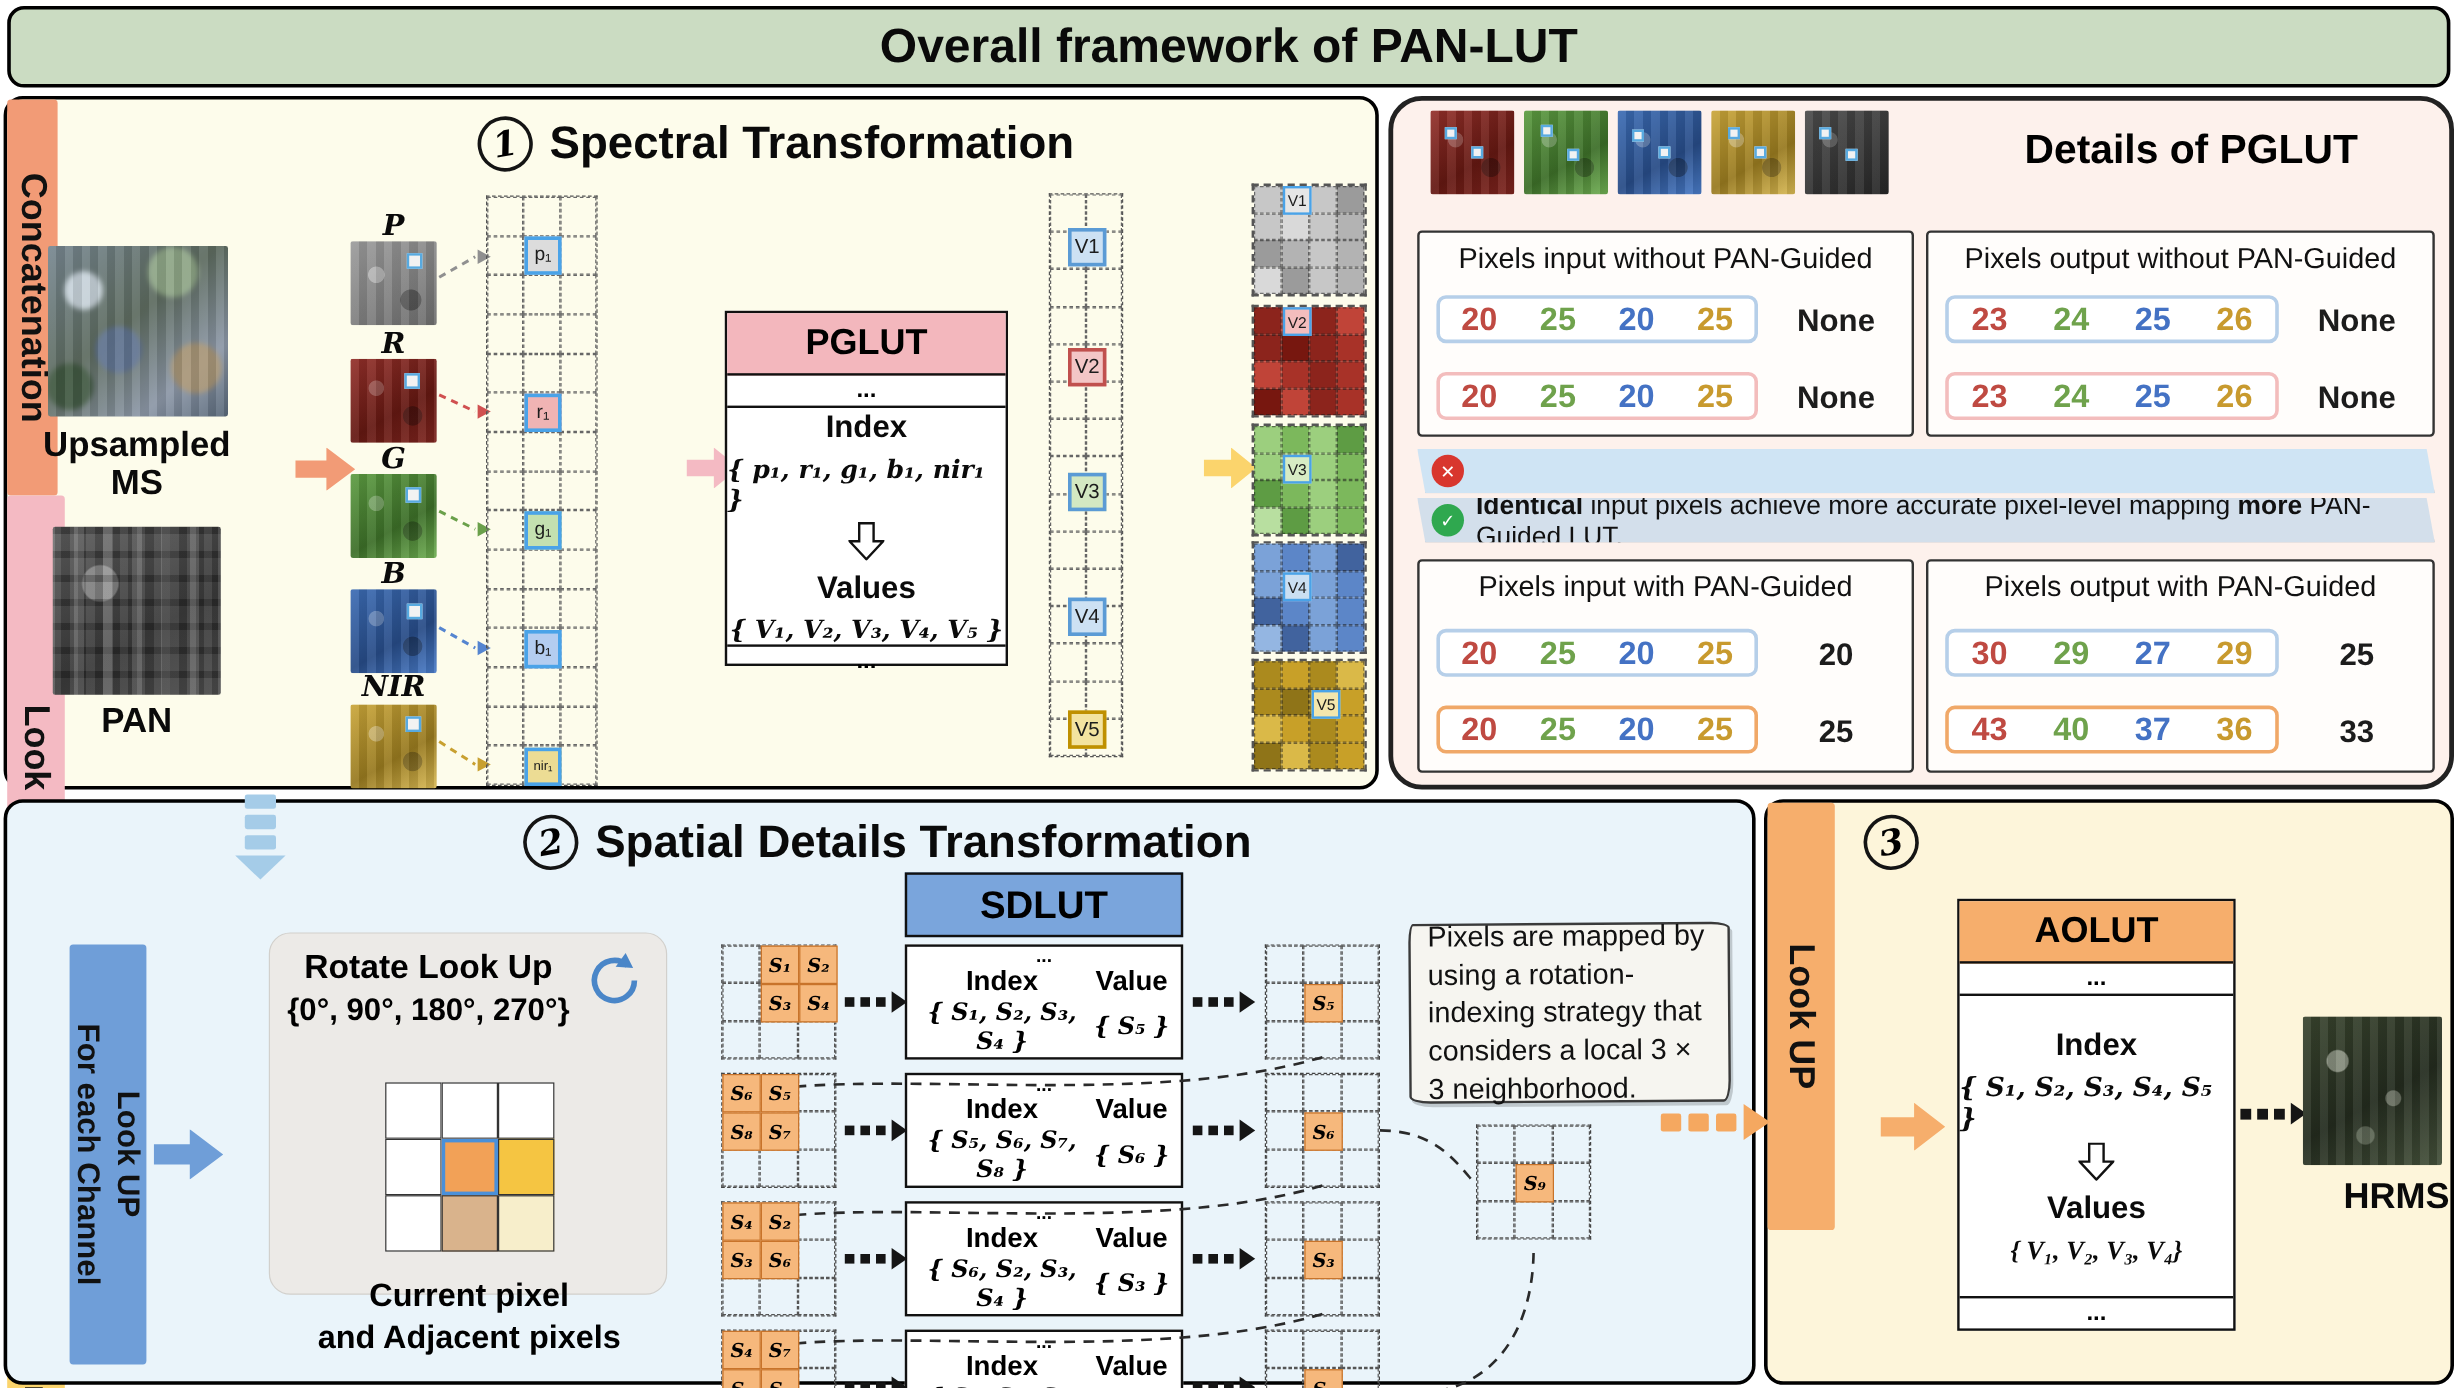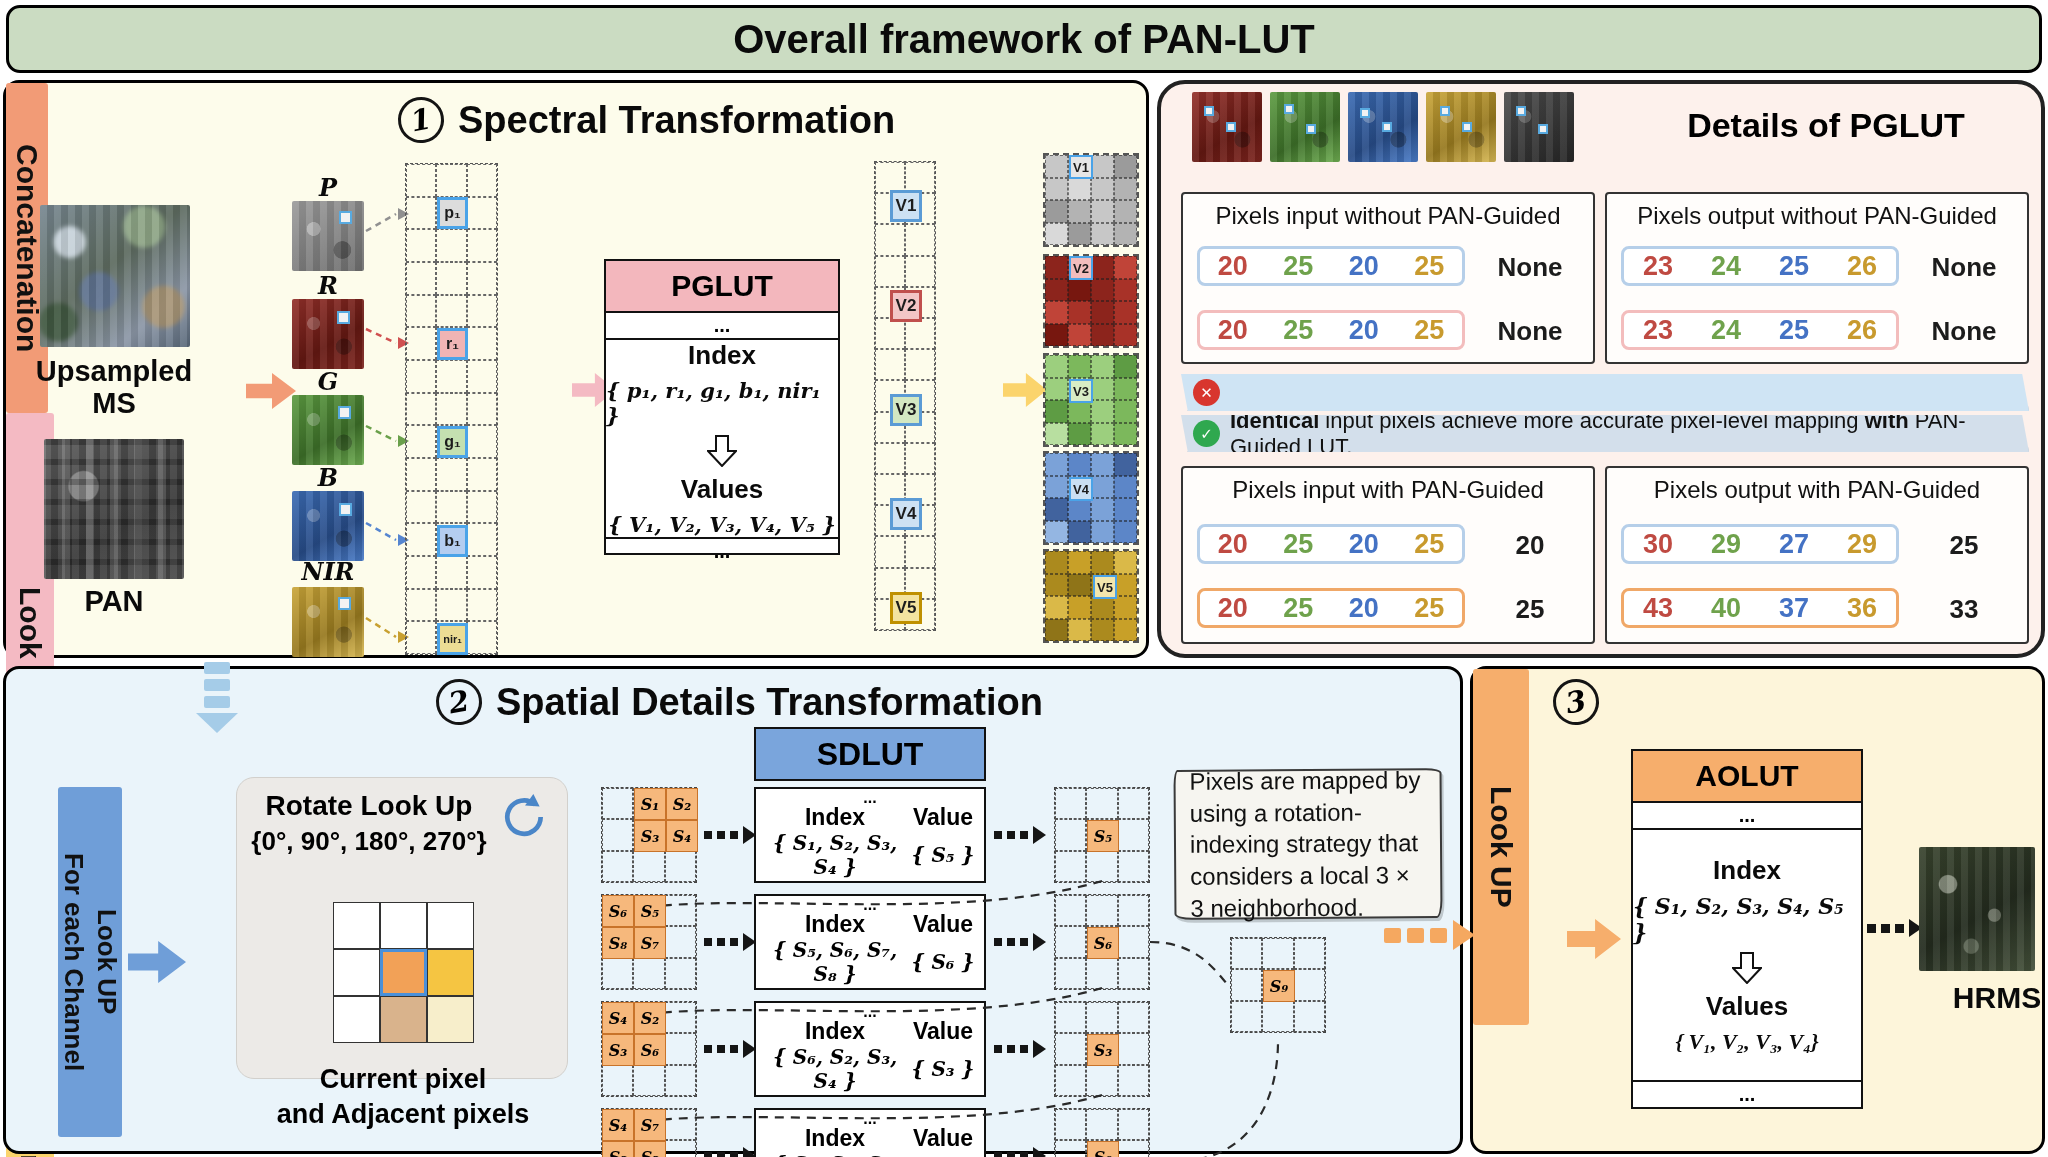--- a/index.html
+++ b/index.html
@@ -38,21 +38,21 @@
   .ch-b{background:radial-gradient(circle at 30% 35%,rgba(255,255,255,.25) 0 9%,transparent 10%),radial-gradient(circle at 72% 68%,rgba(0,0,0,.3) 0 11%,transparent 12%),linear-gradient(150deg,#3c6cb4,#274b86 60%,#4a7cc8)}
   .ch-nir{background:radial-gradient(circle at 30% 35%,rgba(255,255,255,.3) 0 9%,transparent 10%),radial-gradient(circle at 72% 68%,rgba(0,0,0,.25) 0 11%,transparent 12%),linear-gradient(150deg,#caa63a,#97791f 60%,#d8b954)}
   .ch-k{background:radial-gradient(circle at 30% 35%,rgba(255,255,255,.2) 0 9%,transparent 10%),linear-gradient(150deg,#4c4c4c,#262626)}
   .hrms{background:radial-gradient(circle at 25% 30%,rgba(220,225,210,.5) 0 7%,transparent 8%),radial-gradient(circle at 65% 55%,rgba(200,205,190,.4) 0 6%,transparent 7%),radial-gradient(circle at 45% 80%,rgba(180,190,170,.35) 0 6%,transparent 7%),linear-gradient(150deg,#39442e,#232b1e 55%,#44503a)}
   .pxm{position:absolute;width:13px;height:13px;background:#f2f2f2;border:2.5px solid #58aae0;z-index:2}
   .imglabel{position:absolute;font-weight:bold;font-size:29px;text-align:center;line-height:1.12;color:#0a0a0a}
   .chlabel{position:absolute;font-size:24px;text-align:center;color:#0a0a0a}
   
   .dgrid{position:absolute;display:grid;border:1.5px dashed #555}
   .dgrid i{border:1px dashed #666}
-  .hcell{position:absolute;display:flex;align-items:center;justify-content:center;font-weight:bold;font-size:16px;color:#1c1c1c;border:3px solid #4aa3e8;z-index:2}
+  .hcell{position:absolute;display:flex;align-items:center;justify-content:center;font-weight:normal;font-size:16px;color:#1c1c1c;border:3px solid #4aa3e8;z-index:2}
   .hcell.tiny{font-size:11px}
   .vlab{font-size:17px}
   .vc1{background:#cde1f3;border-color:#5b9bd5}.vc2{background:#f3c6c6;border-color:#c0504d}
   .vc3{background:#d3e8c2;border-color:#5b9bd5}.vc4{background:#cde1f3;border-color:#5b9bd5}
   .vc5{background:#f3e3a0;border-color:#bf9000}
   
   .mosaic{position:absolute;display:grid;grid-template-columns:repeat(4,1fr);grid-template-rows:repeat(4,1fr);border:2px dashed #555}
   .mosaic i{border:1px dashed rgba(30,30,30,.55)}
   .m-gray i{background:#b3b3b3}.m-gray i:nth-child(2n){background:#c7c7c7}.m-gray i:nth-child(5n){background:#9b9b9b}.m-gray i:nth-child(7n){background:#d9d9d9}
   .m-red i{background:#a83228}.m-red i:nth-child(2n){background:#8c241c}.m-red i:nth-child(5n){background:#c04438}.m-red i:nth-child(7n){background:#77170f}
@@ -439,21 +439,21 @@
           <span class="n c3">26</span>
         </div>
       <span class="guide" style="left:302px;top:122px;">None</span>
     </div>
 
     <div class="note" style="left:20px;top:290px;width:848px;height:37px;background:#cfe4f4;">
       <span class="nicon cross"></span>
     </div>
     <div class="note" style="left:20px;top:331px;width:848px;height:37px;background:#d3dfeb;">
       <span class="nicon check"></span>
-      <p class="ntext"><b>Identical</b><span> input pixels achieve more accurate pixel-level mapping </span><b>with</b><span> PAN-Guided LUT.</span></p>
+      <p class="ntext"><b>Identical</b><span> input pixels achieve more accurate pixel-level mapping </span><b>more</b><span> PAN-Guided LUT.</span></p>
     </div>
 
     <div class="dbox" style="left:20px;top:382px;width:414px;height:178px;">
       <div class="dbox-head">Pixels input with PAN-Guided</div>
       <div class="strip" style="left:14px;top:56px;border-color:#b6cfe9;">
           <span class="n c0">20</span>
           <span class="n c1">25</span>
           <span class="n c2">20</span>
           <span class="n c3">25</span>
         </div>
@@ -491,21 +491,21 @@
       <span class="circ">2</span>
       <h2 class="ptitle">Spatial Details Transformation</h2>
     </div>
 
     <div class="vbar2" style="position:absolute;left:52px;top:118px;width:64px;height:350px;background:var(--channel-bar);">
       <span class="vtxt">For each Channel</span>
       <span class="vtxt">Look UP</span>
     </div>
     <div class="barrow" style="position:absolute;left:122px;top:272px;width:58px;height:42px;background:var(--channel-bar);"></div>
 
-    <div class="graybox" style="left:218px;top:108px;width:332px;height:302px;margin-left:12px;">
+    <div class="graybox" style="left:218px;top:108px;width:332px;height:302px;">
       <div style="position:absolute;left:10px;top:12px;width:244px;text-align:center;font-size:28px;font-weight:bold;">Rotate Look Up</div>
       <div style="position:absolute;left:10px;top:48px;width:244px;text-align:center;font-size:26px;font-weight:bold;">{0°, 90°, 180°, 270°}</div>
       <svg style="position:absolute;left:262px;top:14px;width:50px;height:50px;" viewBox="0 0 48 48">
         <path d="M40 24a16 16 0 1 1-5.5-12" fill="none" stroke="#4a86c8" stroke-width="4.5"></path>
         <polygon points="33,2 39,14 25,13" fill="#4a86c8"></polygon>
       </svg>
       <div class="rgrid" style="left:96px;top:124px;">
         <span></span>
           <span></span>
           <span></span>

